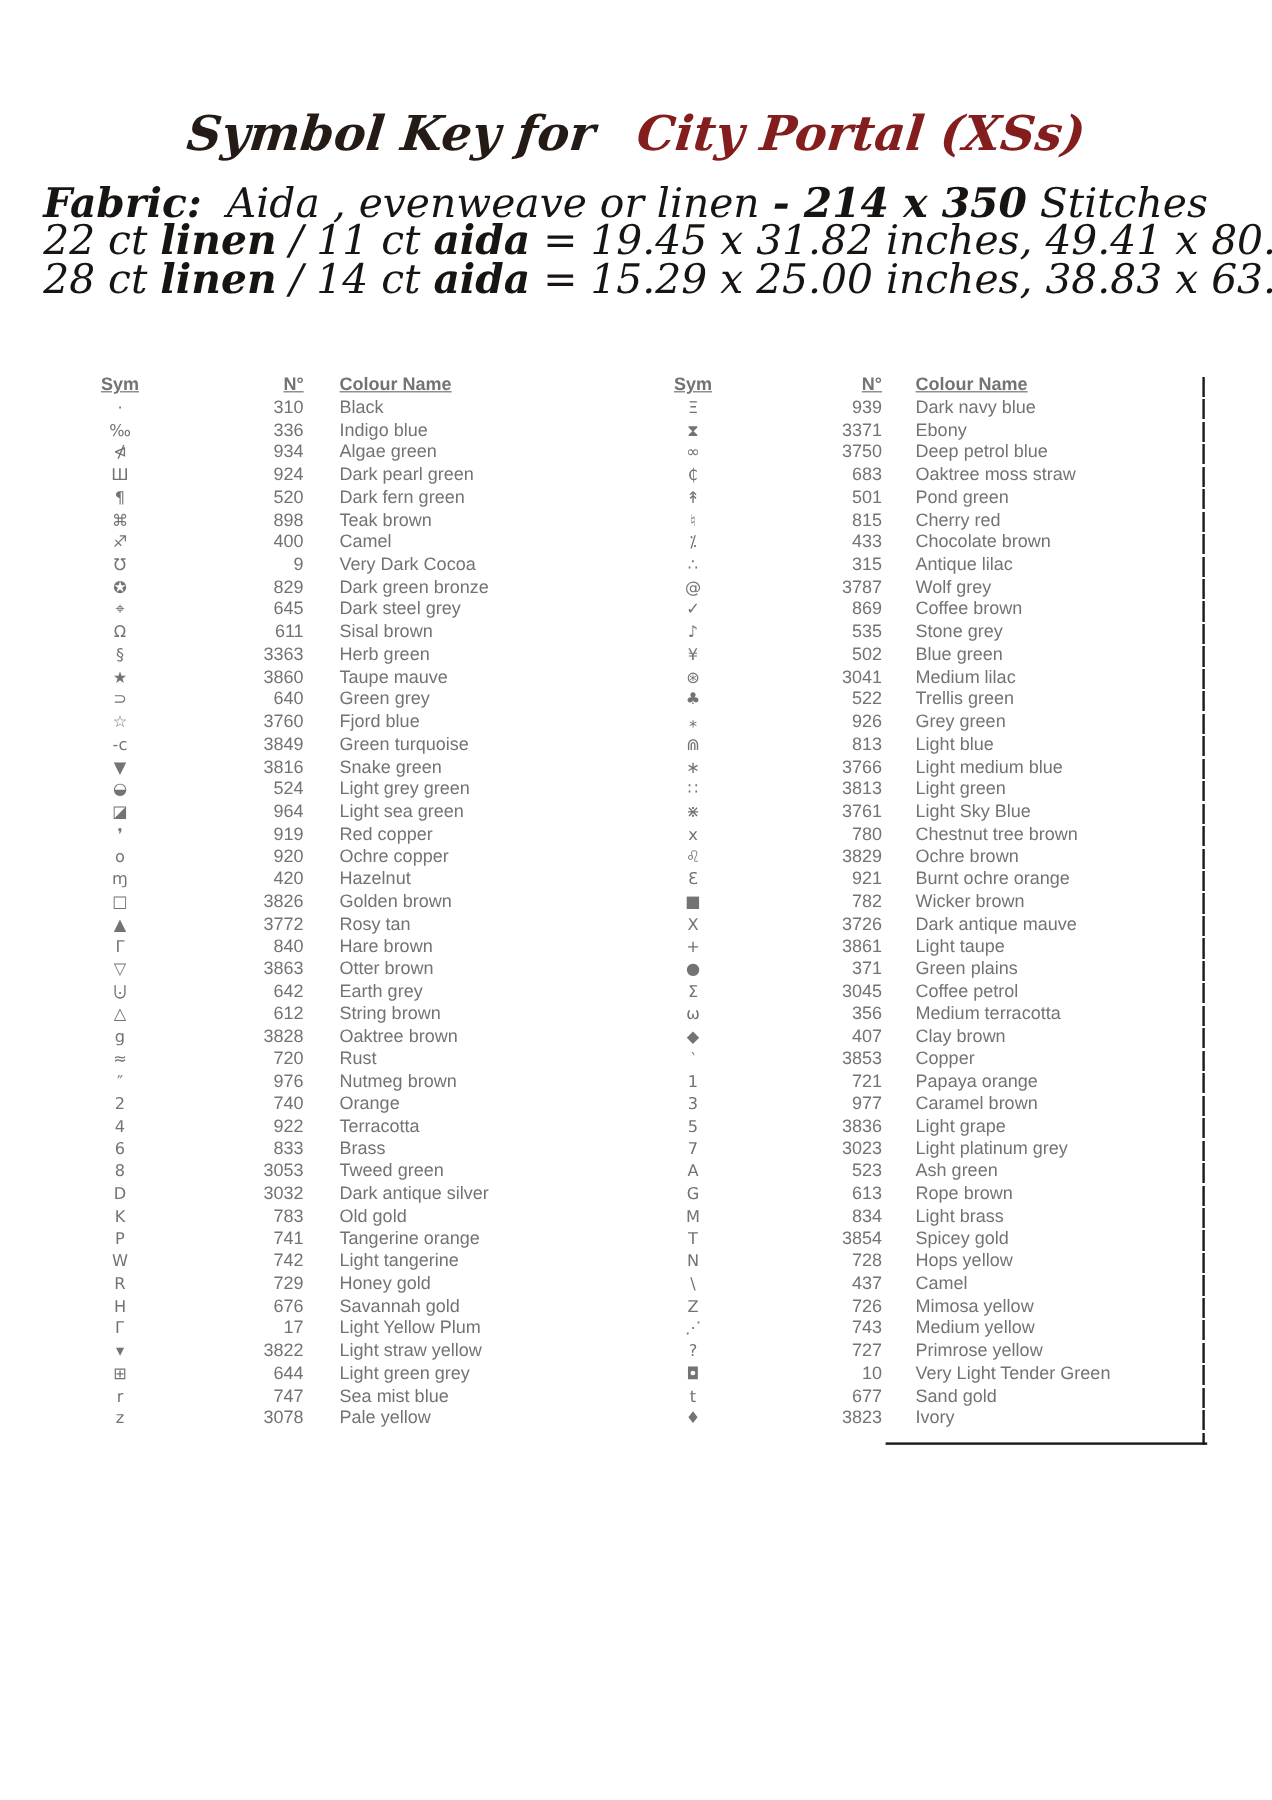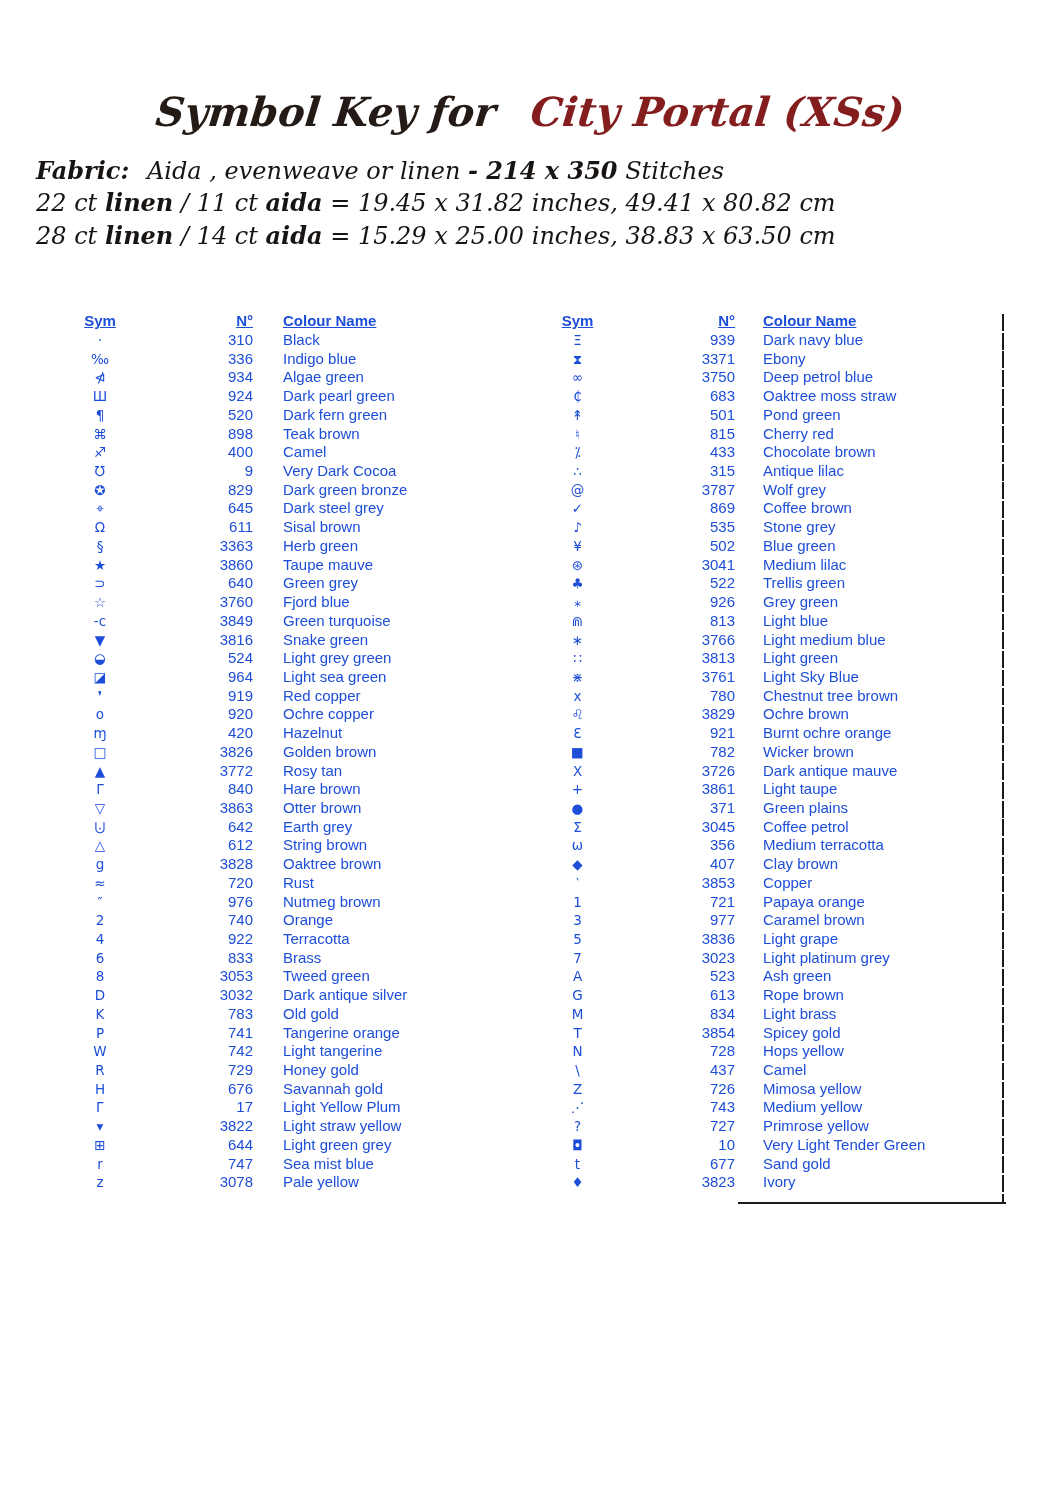--- a/index.html
+++ b/index.html
@@ -21,33 +21,33 @@
     font-size:40px;line-height:52px;
     letter-spacing:0px;
   }
   .title .t-prefix{color:#241a16;transform:skewX(-6deg);display:inline-block;}
   .title .t-name{color:#841d1d;margin-left:22px;transform:skewX(-6deg);display:inline-block;}
   
   .fabric{
     position:absolute;left:36px;top:155px;width:990px;
     font-family:"DejaVu Serif",serif;
     font-style:italic;
-    font-size:24px;line-height:31.4px;
+    font-size:34px;line-height:31.4px;
     color:#181412;
     white-space:nowrap;
   }
   .fabric b{font-weight:bold;}
   .fabric .gap{display:inline-block;width:10px;}
   
   .key-group{
     position:absolute;top:312px;
     display:grid;
     grid-auto-rows:18.72px;
     font-size:15px;line-height:18.72px;
-    color:#1d4ed8;
+    color:#737373;
   }
   .key-group.left{left:60px;grid-template-columns:80px 113px 235px;}
   .key-group.right{left:540px;grid-template-columns:75px 120px 262px;}
   .key-group{grid-template-rows:19px;}
   .hdr{
     font-weight:bold;text-decoration:underline;white-space:nowrap;
   }
   .c-sym{
     text-align:center;
     font-family:"DejaVu Sans","DejaVu Serif",sans-serif;

